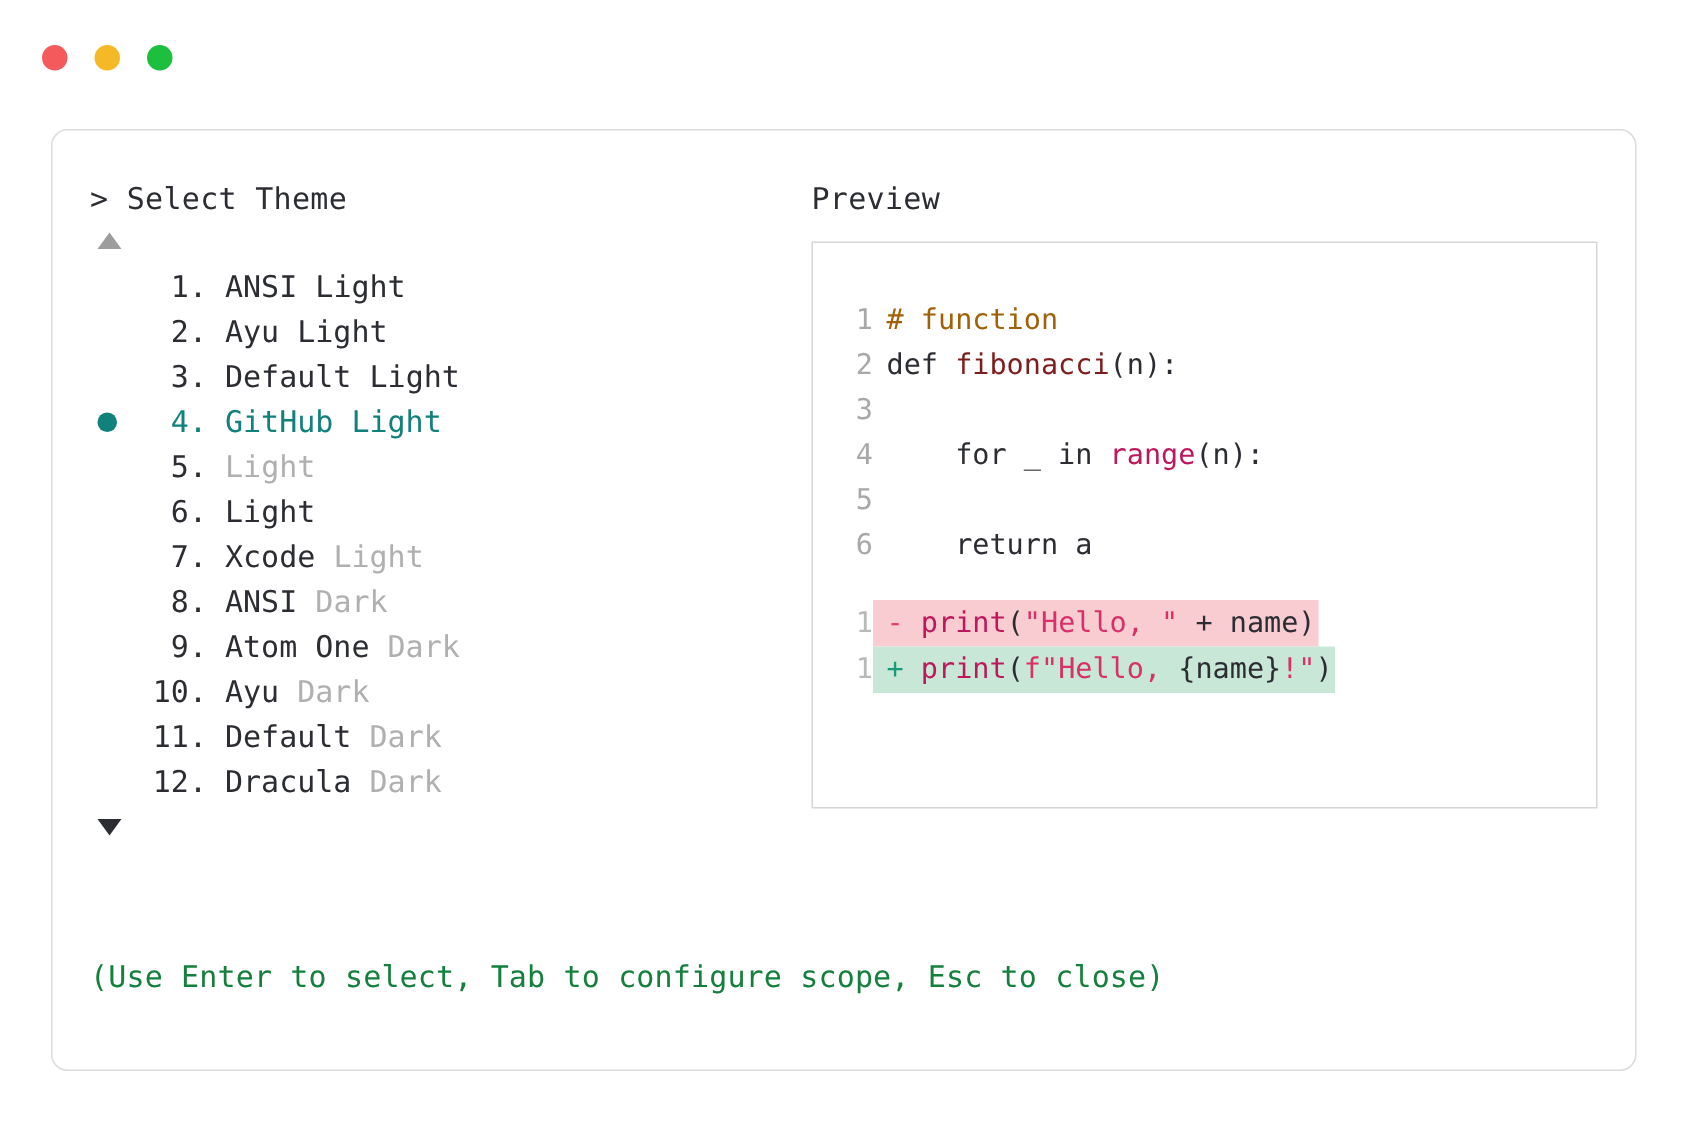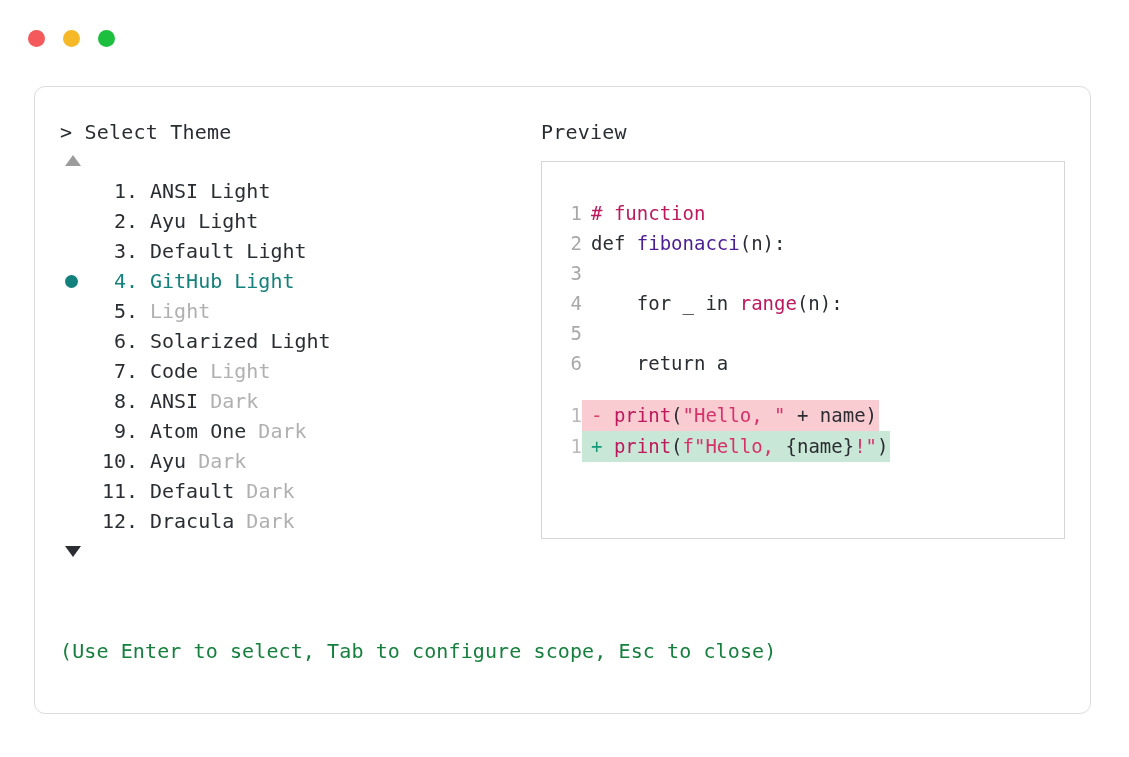--- a/index.html
+++ b/index.html
@@ -166,22 +166,22 @@
     flex: 0 0 22px;
     text-align: right;
     color: #a8a8a8;
   }
   .code-text {
     padding-left: 9px;
     color: #2b2d33;
   }
   .code-spacer { height: 22px; }
 
-  .tok-comment { color: #be185d; }
-  .tok-fn      { color: #4c1d95; }
+  .tok-comment { color: #a16207; }
+  .tok-fn      { color: #7f1d1d; }
   .tok-num     { color: #1a7f7a; }
   .tok-builtin { color: #be185d; }
   .tok-str     { color: #d8316a; }
   .tok-minus   { color: #e0416a; }
   .tok-plus    { color: #159a7a; }
 
   .diff-line .code-text {
     padding-left: 0;
   }
   .diff-line .ln { color: #b9b9b9; }
@@ -208,22 +208,22 @@
 
     <div class="left-col">
       <div class="col-title">&gt; Select Theme</div>
       <div class="arrow-up"></div>
       <div class="theme-list" id="theme-list">
           <div class="theme-row"><span class="bullet-slot"></span><span class="row-num">1.</span><span class="row-label">ANSI</span><span class="row-suffix strong"> Light</span></div>
           <div class="theme-row"><span class="bullet-slot"></span><span class="row-num">2.</span><span class="row-label">Ayu</span><span class="row-suffix strong"> Light</span></div>
           <div class="theme-row"><span class="bullet-slot"></span><span class="row-num">3.</span><span class="row-label">Default</span><span class="row-suffix strong"> Light</span></div>
           <div class="theme-row selected"><span class="bullet-slot"><span class="bullet"></span></span><span class="row-num">4.</span><span class="row-label">GitHub</span><span class="row-suffix strong"> Light</span></div>
           <div class="theme-row"><span class="bullet-slot"></span><span class="row-num">5.</span><span class="row-suffix"> Light</span></div>
-          <div class="theme-row"><span class="bullet-slot"></span><span class="row-num">6.</span><span class="row-label">Solarized</span><span class="row-suffix strong"> Light</span></div>
-          <div class="theme-row"><span class="bullet-slot"></span><span class="row-num">7.</span><span class="row-label">Code</span><span class="row-suffix"> Light</span></div>
+          <div class="theme-row"><span class="bullet-slot"></span><span class="row-num">6.</span><span class="row-suffix strong"> Light</span></div>
+          <div class="theme-row"><span class="bullet-slot"></span><span class="row-num">7.</span><span class="row-label">Xcode</span><span class="row-suffix"> Light</span></div>
           <div class="theme-row"><span class="bullet-slot"></span><span class="row-num">8.</span><span class="row-label">ANSI</span><span class="row-suffix"> Dark</span></div>
           <div class="theme-row"><span class="bullet-slot"></span><span class="row-num">9.</span><span class="row-label">Atom One</span><span class="row-suffix"> Dark</span></div>
           <div class="theme-row"><span class="bullet-slot"></span><span class="row-num">10.</span><span class="row-label">Ayu</span><span class="row-suffix"> Dark</span></div>
           <div class="theme-row"><span class="bullet-slot"></span><span class="row-num">11.</span><span class="row-label">Default</span><span class="row-suffix"> Dark</span></div>
           <div class="theme-row"><span class="bullet-slot"></span><span class="row-num">12.</span><span class="row-label">Dracula</span><span class="row-suffix"> Dark</span></div>
         </div>
       <div class="arrow-down"></div>
     </div>
 
     <div class="right-col">

